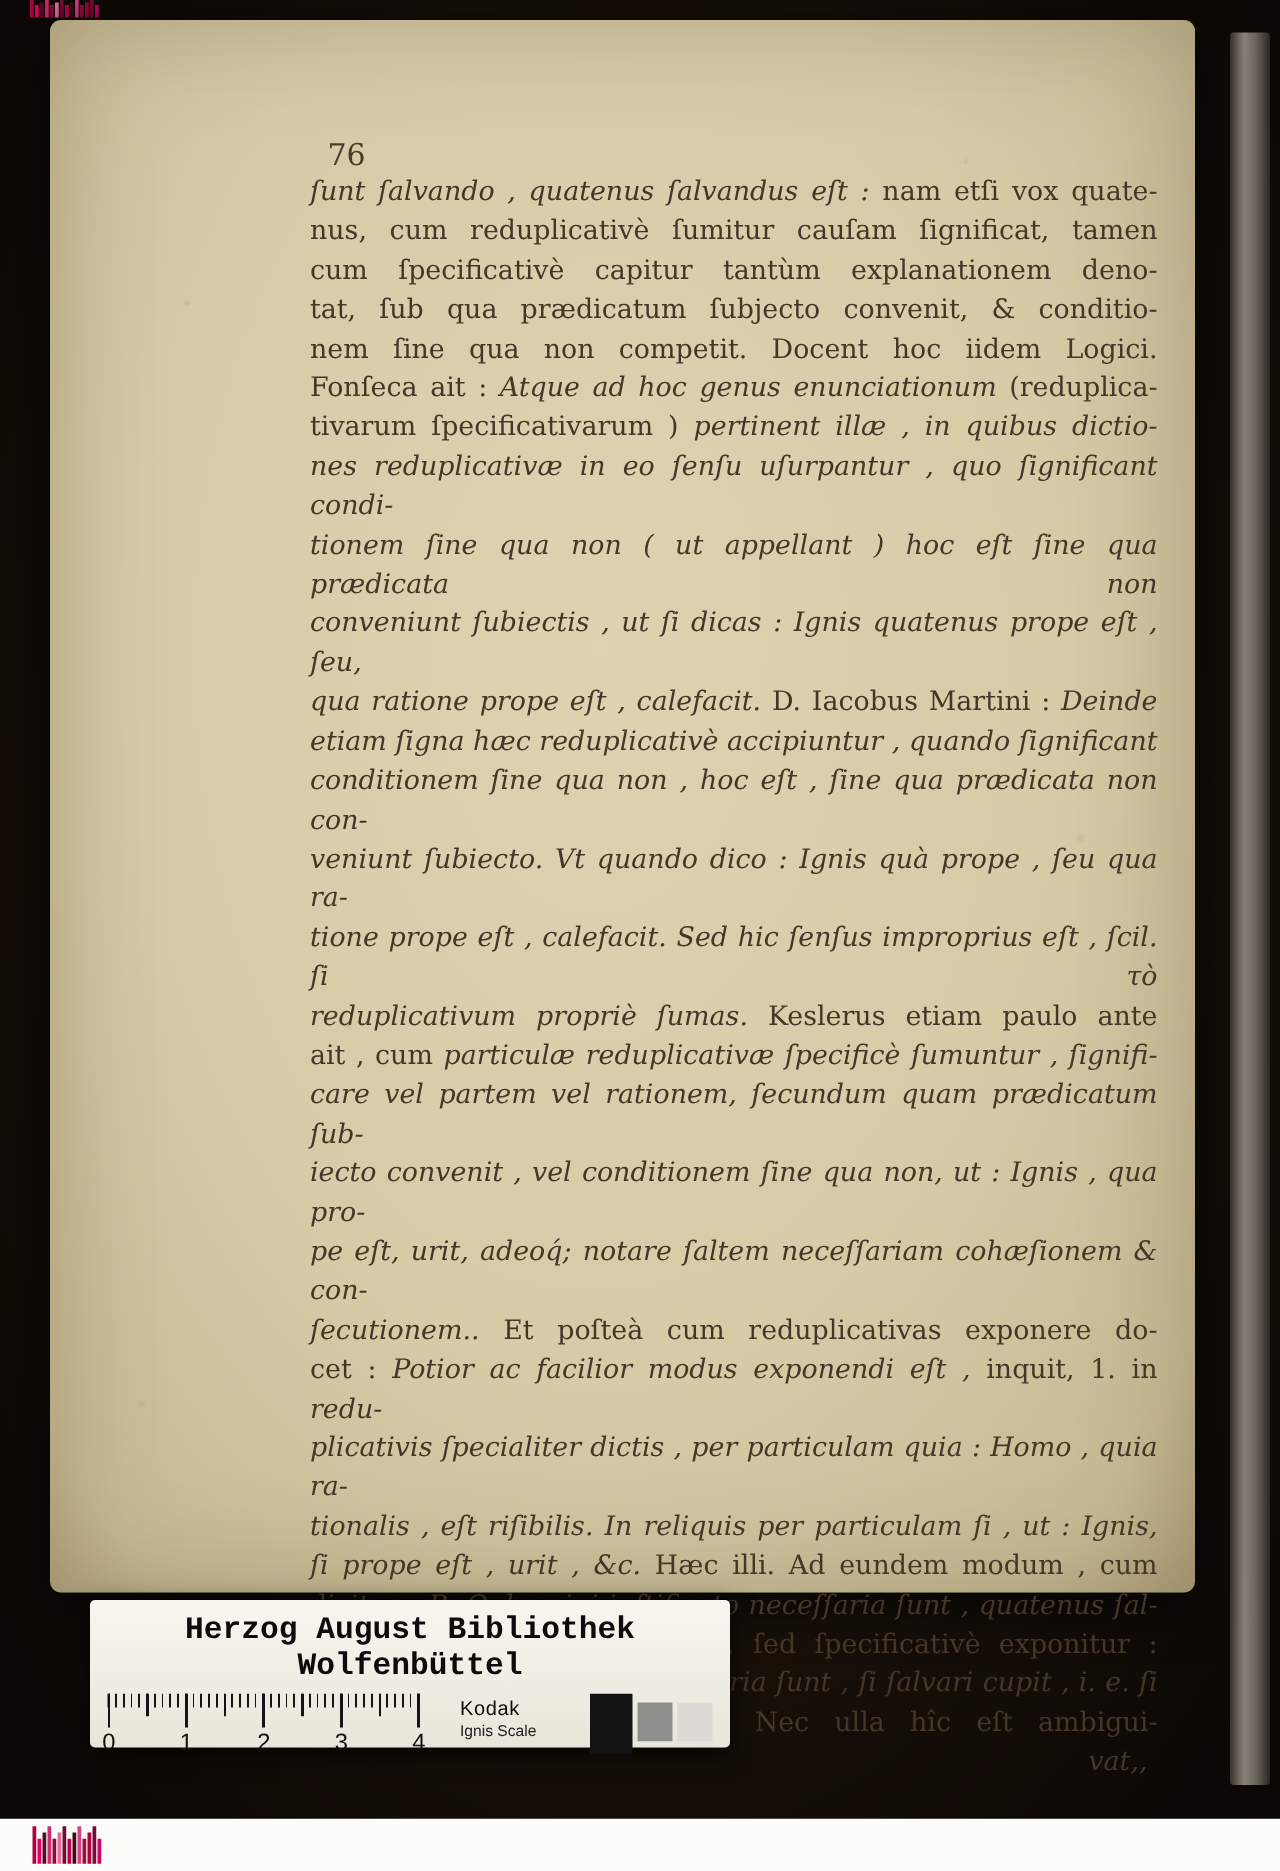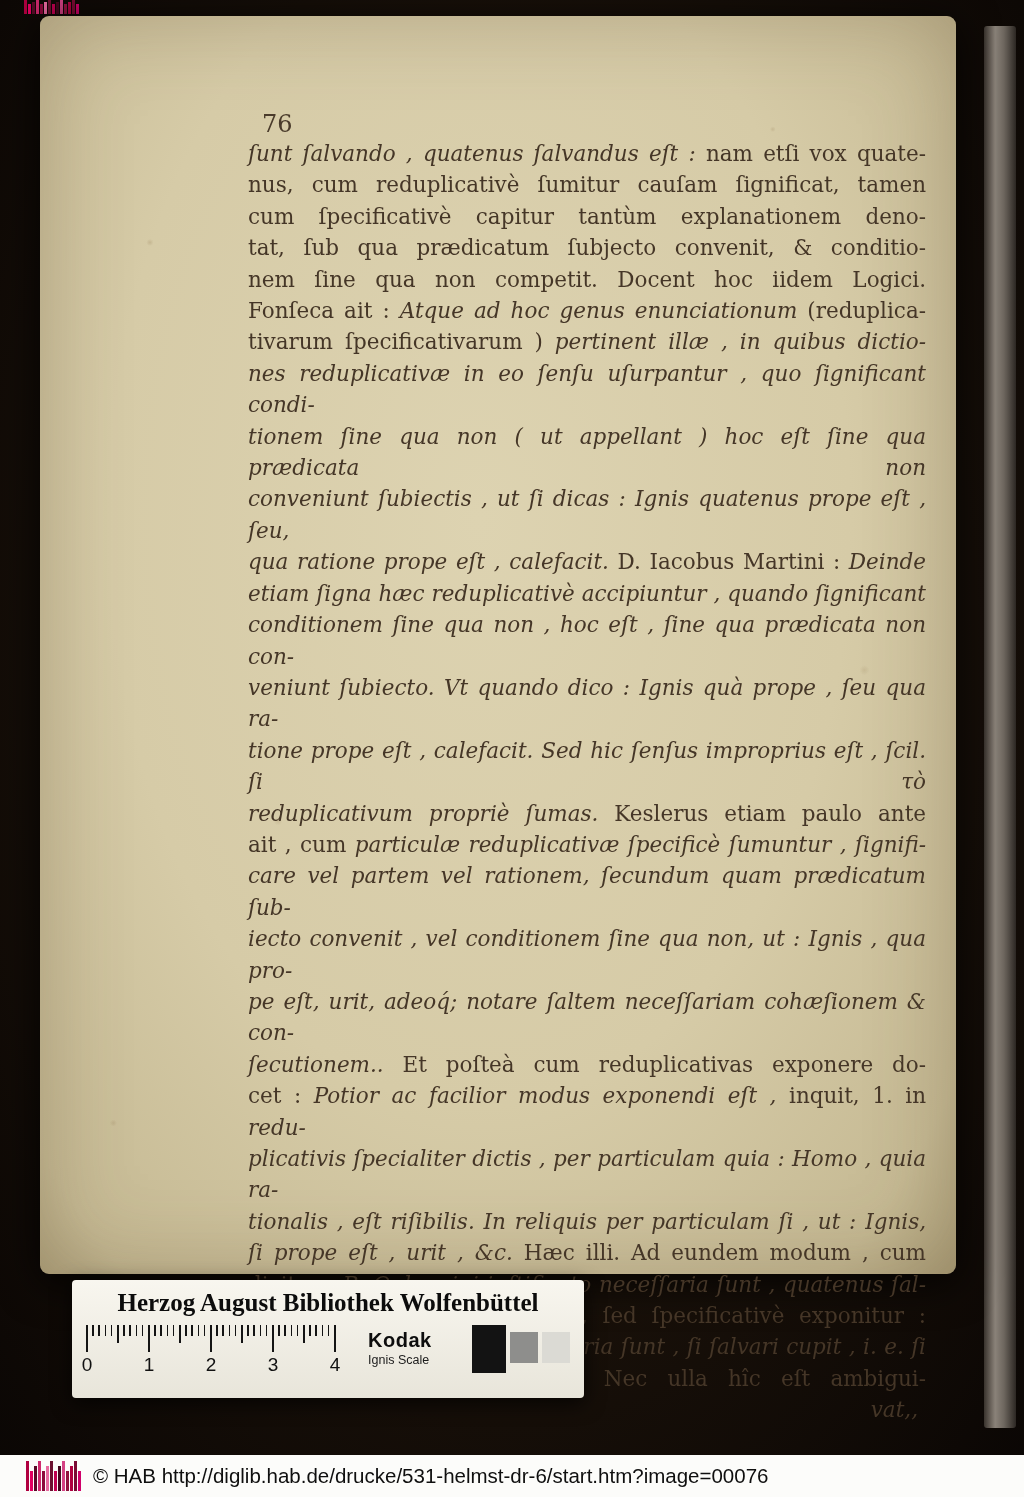--- a/index.html
+++ b/index.html
@@ -41,40 +41,40 @@
 
   
   .card {
     position:absolute; left:72px; top:1280px; width:512px; height:118px; border-radius:4px;
     background: linear-gradient(#f8f6ef,#e8e5da);
     box-shadow: 0 5px 20px rgba(0,0,0,.75);
     font-family:"Liberation Sans",sans-serif;
   }
   .card-title {
     text-align:center; font-weight:bold; font-size:25px; color:#0c0c0c; padding-top:9px;
-    font-family:Liberation Serif, serif;
+    font-family:Liberation Mono, monospace;
   }
   .card-row { position:relative; height:74px; }
   .ruler { position:absolute; left:14px; top:8px; width:262px; height:56px; }
   .ruler-ticks {
     height:27px; width:252px;
     background-image:
       repeating-linear-gradient(to right, #141414 0 1.4px, transparent 1.4px 6.2px),
       repeating-linear-gradient(to right, #141414 0 1.8px, transparent 1.8px 31px),
       repeating-linear-gradient(to right, #141414 0 2.2px, transparent 2.2px 62px);
     background-size: 100% 11px, 100% 18px, 100% 27px;
     background-repeat: no-repeat;
   }
   .ruler-numbers { position:relative; height:26px; margin-top:2px; }
   .ruler-numbers span {
     position:absolute; top:0; transform:translateX(-50%);
     font-size:19px; color:#111;
   }
   .kodak { position:absolute; left:296px; top:12px; }
-  .kodak-name { font-weight:bold; font-size:20px; color:#0d0d0d; letter-spacing:.5px; }
+  .kodak-name { font-weight:normal; font-size:16px; color:#0d0d0d; letter-spacing:.5px; }
   .kodak-sub { font-size:12.5px; color:#1c1c1c; margin-top:1px; }
   .swatches { position:absolute; right:14px; top:8px; display:flex; align-items:flex-start; gap:4px; }
   .sw-black { width:34px; height:48px; background:#131313; }
   .sw-gray  { width:28px; height:31px; background:#8e8e8c; margin-top:7px; }
   .sw-light { width:28px; height:31px; background:#dbdad4; margin-top:7px; }
 
   
   .footer {
     position:absolute; left:0; bottom:0; width:1024px; height:42px; background:#fcfcfa;
     display:flex; align-items:center; font-family:"Liberation Sans",sans-serif;
@@ -180,16 +180,15 @@
         <span style="background: rgb(232, 106, 160); height: 84%;"></span>
         <span style="background: rgb(107, 16, 48); height: 100%;"></span>
         <span style="background: rgb(192, 0, 80); height: 68%;"></span>
         <span style="background: rgb(69, 6, 30); height: 84%;"></span>
         <span style="background: rgb(212, 66, 132); height: 100%;"></span>
         <span style="background: rgb(144, 18, 63); height: 68%;"></span>
         <span style="background: rgb(176, 0, 64); height: 84%;"></span>
         <span style="background: rgb(122, 11, 52); height: 100%;"></span>
         <span style="background: rgb(208, 0, 106); height: 68%;"></span>
       </div>
-    <div class="footer-text">© HAB http://diglib.hab.de/drucke/531-helmst-dr-6/start.htm?image=00076</div>
   </div>
 
 </div>
 
 </body></html>

